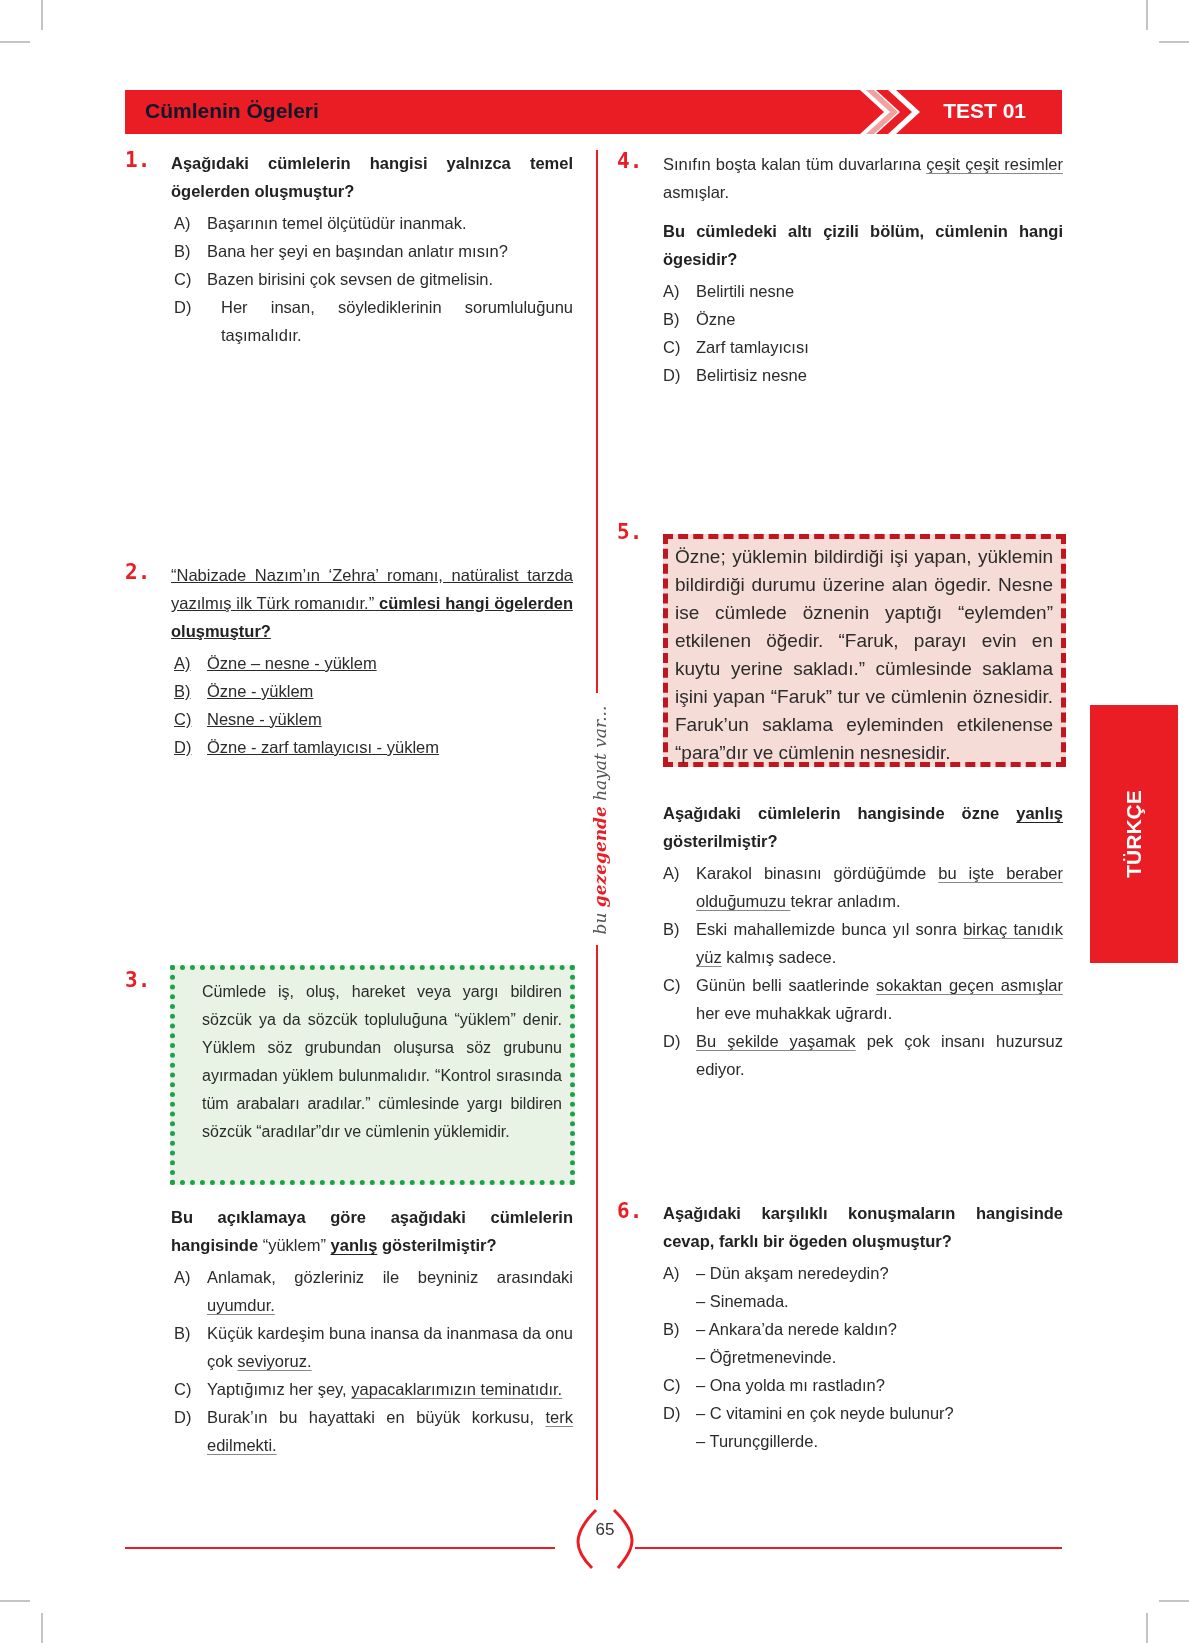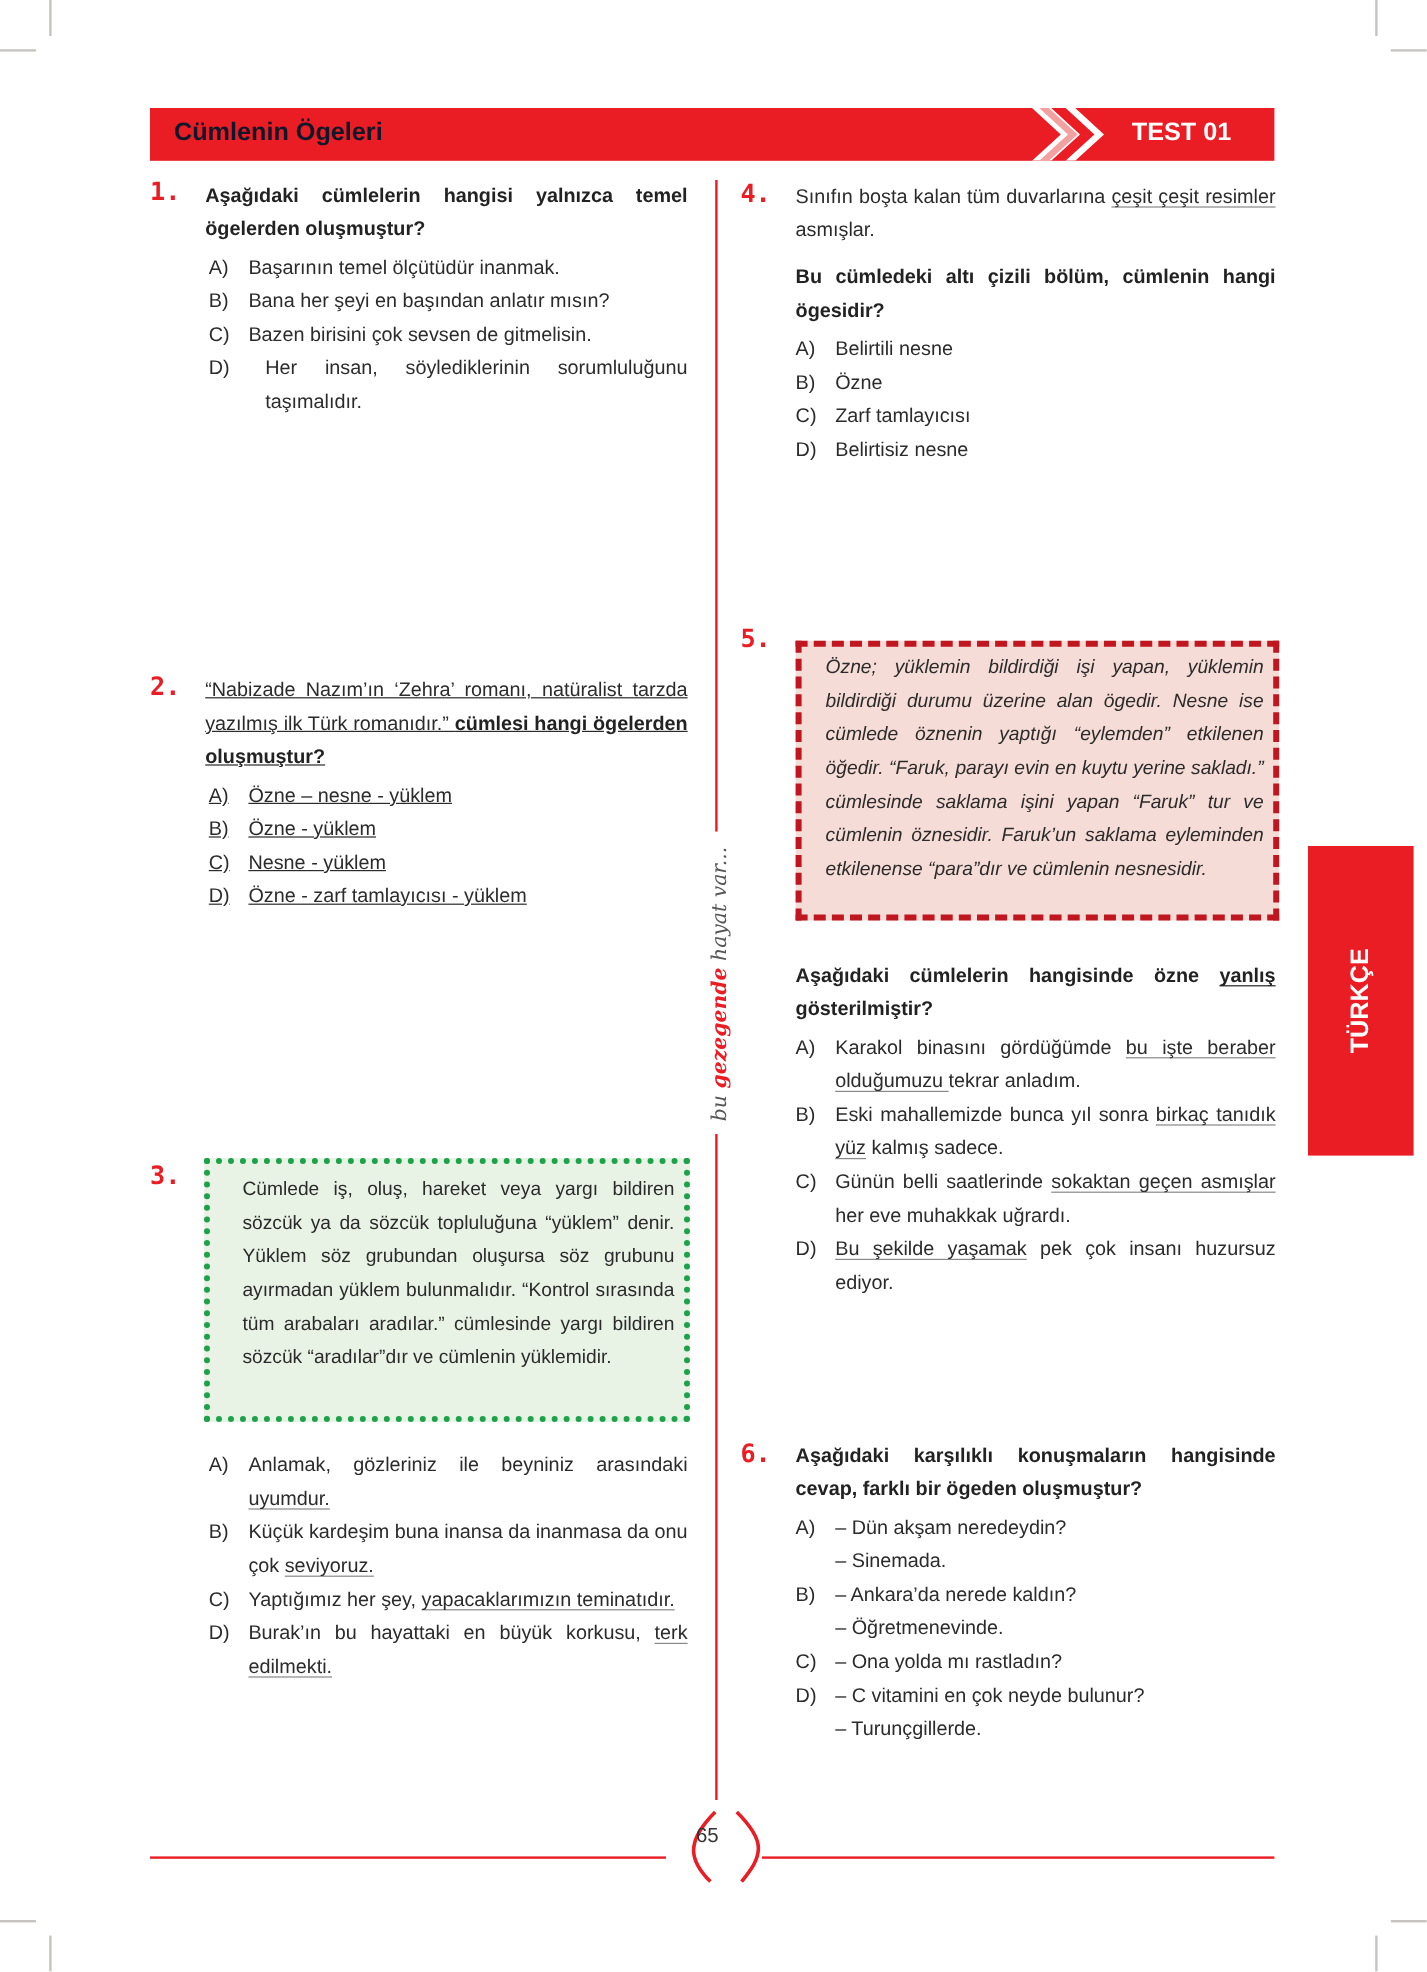--- a/index.html
+++ b/index.html
@@ -29,35 +29,35 @@
   .ub { text-decoration: underline; text-underline-offset: 3px; }
 
   
   .greenbox { position: absolute; left: 170px; top: 965px; width: 405px; height: 220px; background: #e8f3e6;
               border-top: 5px dotted #1da24a; border-left: 5px dotted #1da24a; border-bottom: 5px dotted #1da24a; border-right: 5px dotted #1da24a; box-sizing: border-box; }
   .greenbox .inner { position: absolute; left: 12px; top: 8px; right: 8px; font-size: 16px; line-height: 28px; text-align: justify; margin-left: 15px; }
 
   
   .redbox { position: absolute; left: 663px; top: 534px; width: 403px; height: 233px; background: #f6dcd6;
             border: 5px dashed #c0161f; box-sizing: border-box; }
-  .redbox .inner { position: absolute; left: 20px; top: 4px; right: 8px; font-size: 16px; line-height: 28px; text-align: justify; font-style: italic; }
+  .redbox .inner { position: absolute; left: 7px; top: 4px; right: 8px; font-size: 19px; line-height: 28px; text-align: justify; }
 
   
   .sidetab { position: absolute; left: 1090px; top: 705px; width: 88px; height: 258px; background: #ea1d25; }
   .sidetab span { position: absolute; left: 50%; top: 50%; transform: translate(-50%,-50%) rotate(-90deg);
                   color: #fff; font-weight: bold; font-size: 21px; white-space: nowrap; }
 
   
   .slogan { position: absolute; left: 600px; top: 820px; transform: translate(-50%,-50%) rotate(-90deg);
             font-family: "DejaVu Serif", serif; font-style: italic; font-size: 17px; color: #555; white-space: nowrap; }
   .slogan .hl { color: #ea1d25; font-weight: bold; }
 
   
   .footline { position: absolute; top: 1547px; height: 1.5px; background: #ea1d25; }
-  .pagenum { position: absolute; left: 580px; top: 1520px; width: 50px; text-align: left; font-size: 17px; color: #333; }
+  .pagenum { position: absolute; left: 580px; top: 1520px; width: 50px; text-align: center; font-size: 17px; color: #333; }
   .pagedeco { position: absolute; left: 566px; top: 1506px; width: 78px; height: 66px; }
 </style>
 </head>
 <body>
 
 <div class="crop" style="left:41px;top:0;width:2px;height:30px;"></div>
 <div class="crop" style="left:0;top:41px;width:30px;height:2px;"></div>
 <div class="crop" style="left:1146px;top:0;width:2px;height:30px;"></div>
 <div class="crop" style="left:1159px;top:41px;width:30px;height:2px;"></div>
 <div class="crop" style="left:41px;top:1613px;width:2px;height:30px;"></div>
@@ -131,20 +131,26 @@
         <span class="t">Özne - zarf tamlayıcısı - yüklem</span>
       </div>
   </div>
 </div>
 
 <div class="qnum" style="left:125px;top:968px;">3.</div>
 <div class="greenbox">
   <div class="inner">Cümlede iş, oluş, hareket veya yargı bildiren sözcük ya da sözcük topluluğuna “yüklem” denir. Yüklem söz grubundan oluşursa söz grubunu ayırmadan yüklem bulunmalıdır. “Kontrol sırasında tüm arabaları aradılar.” cümlesinde yargı bildiren sözcük “aradılar”dır ve cümlenin yüklemidir.</div>
 </div>
 <div class="q" style="left:171px;top:1203px;width:402px;">
+  <div class="stem">
+    <span class="bold">Bu açıklamaya göre aşağıdaki cümlelerin hangisinde</span>
+    <span>“yüklem”</span>
+    <span class="bold ub">yanlış</span>
+    <span class="bold">gösterilmiştir?</span>
+  </div>
   <div style="height:4px"></div>
   <div style="padding-left:3px;">
     <div class="opt">
         <span class="l">A)</span>
         <span class="t"><span>Anlamak, gözleriniz ile beyniniz arasındaki </span><span class="u">uyumdur.</span></span>
       </div>
     <div class="opt">
         <span class="l">B)</span>
         <span class="t"><span>Küçük kardeşim buna inansa da inanmasa da onu çok </span><span class="u">seviyoruz.</span></span>
       </div>

